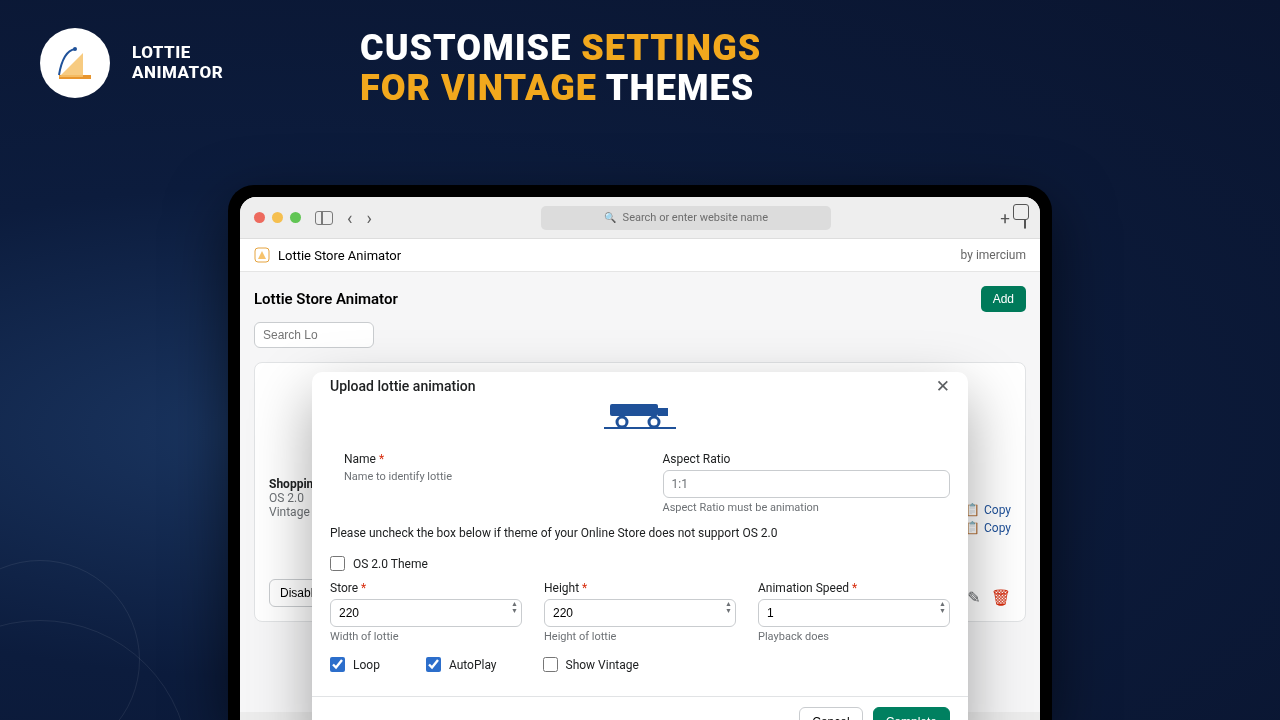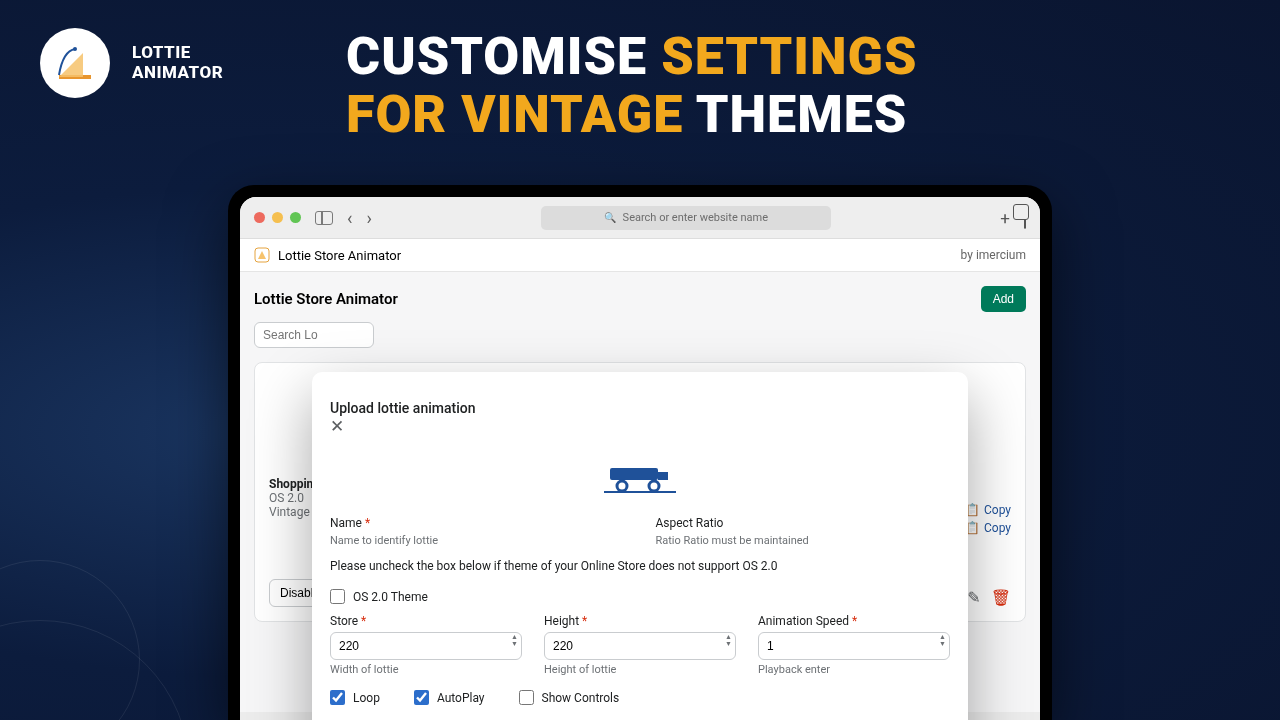--- a/index.html
+++ b/index.html
@@ -13,21 +13,21 @@
   }
   .deco-circle { position:absolute; border:1px solid rgba(255,255,255,.08); border-radius:50%; }
   .c1 { width:200px; height:200px; left:-60px; top:560px; }
   .c2 { width:300px; height:300px; left:-110px; top:620px; }
 
   .hero { position: absolute; top: 28px; left: 40px; display: flex; gap: 22px; align-items: center; }
   .logo-badge { width: 70px; height: 70px; background: #fff; border-radius: 50%; display:flex; align-items:center; justify-content:center; }
   .logo-svg { width: 44px; height: 44px; }
   .logo-text { color: #fff; font-weight: 800; font-size: 17px; letter-spacing: .5px; line-height: 1.15; }
 
-  .headline { position:absolute; left: 346px; top: 28px; font-weight: 900; font-size: 52px; letter-spacing: 1px; line-height: 1.12; }
+  .headline { position:absolute; left: 360px; top: 28px; font-weight: 900; font-size: 36px; letter-spacing: 1px; line-height: 1.12; }
   .headline .w-white { color:#fff; }
   .headline .w-gold  { color:#f2a81d; }
 
   
   .laptop { position:absolute; left: 228px; top: 185px; width: 824px; }
   .bezel { background:#000; border-radius: 26px 26px 0 0; padding: 12px 12px 0 12px; box-shadow: 0 20px 60px rgba(0,0,0,.55); }
   .screen { background:#ececec; border-radius: 16px 16px 0 0; height: 524px; overflow:hidden; position:relative; }
 
   
   .chrome { height: 42px; background:#eeeeee; border-bottom:1px solid #ddd; display:flex; align-items:center; padding: 0 14px; gap:14px; }
@@ -62,39 +62,39 @@
   .bg-section div { color:#6d7175; }
   .disable-btn { position:absolute; left:14px; bottom:14px; padding:6px 10px; border:1px solid #c9cccf; border-radius:6px; background:#fff; font-size:12px; }
   .right-actions { position:absolute; right:14px; top:136px; font-size:12px; color:#1f5199; }
   .right-actions div { display:flex; gap:4px; align-items:center; margin:4px 0; }
   .clip-ico{color:#1f5199;font-size:12px;}
   .tool-row { position:absolute; right:14px; bottom:14px; display:flex; gap:10px; color:#5c5f62; }
   .tool-row .trash { color:#d72c0d; }
 
   
   .modal { position:absolute; top:100px; left:72px; right:72px; background:#fff; border-radius:10px; box-shadow: 0 24px 60px rgba(0,0,0,.35); z-index:20; }
-  .modal-head { display:flex; justify-content:space-between; padding:28px 18px;flex-direction:column; }
+  .modal-head { display:flex; justify-content:space-between; align-items:center; padding:4px 18px; }
   .modal-title { font-size:14px; font-weight:500; color:#202223; }
   .close-x { font-size:17px; color:#5c5f62; cursor:pointer; }
   .modal-body { padding: 0 18px 14px 18px; }
   .anim-preview { display:flex; justify-content:center; margin-bottom:18px; height:34px; }
   .anim-img { width:72px; }
 
-  .row2 { display:grid; grid-template-columns:1fr 1fr; gap:31px; }
+  .row2 { display:grid; grid-template-columns:1fr 1fr; gap:31px;margin-left:14px; }
   .row3 { display:grid; grid-template-columns:1fr 1fr 1fr; gap:22px; }
   .field label { font-size:12px; color:#202223; display:block; margin-bottom:4px; }
   .req::after { content:" *"; color:#d72c0d; }
   .field input[type=text], .field input[type=number], .readonly-box {
     width:100%; padding:6px 8px; border:1px solid #c9cccf; border-radius:6px; font-size:12px;
   }
   .readonly-box { color:#6d7175; background:#fff; }
   .helper { font-size:11px; color:#6d7175; margin-top:3px; }
   .note { font-size:12px; color:#202223; margin:12px 0 16px; }
   .chk-line { display:flex; align-items:center; gap:8px; font-size:12px; color:#202223; margin-bottom:10px; }
-  .chk-row { display:flex; gap:34px; margin-top:14px; }
+  .chk-row { display:flex; gap:46px; margin-top:14px; }
   input[type=checkbox]{ width:15px; height:15px; accent-color:#2c6ecb; }
   .num-wrap { position:relative; }
   .stepper { position:absolute; right:4px; top:2px; display:flex; flex-direction:column; font-size:7px; line-height:7px; color:#6d7175; }
 
   .modal-foot { display:flex; justify-content:flex-end; gap:10px; padding:10px 18px; border-top:1px solid #e1e3e5; }
   .btn { font-size:12px; padding:7px 12px; border-radius:6px; border:1px solid #c9cccf; background:#fff; cursor:pointer; }
   .btn.primary { background:#008060; border-color:#008060; color:#fff; }
 </style>
 </head>
 <body>
@@ -208,21 +208,22 @@
               </svg>
             </div>
 
             <div class="row2">
               <div class="field">
                 <label class="req">Name</label>
                 <div class="helper">Name to identify lottie</div>
               </div>
               <div class="field">
                 <label>Aspect Ratio</label>
-                <div class="helper">Ratio Ratio must be maintained</div>
+                <div class="readonly-box">1:1</div>
+                <div class="helper">Aspect Ratio must be animation</div>
               </div>
             </div>
 
             <div class="note">Please uncheck the box below if theme of your Online Store does not support OS 2.0</div>
             <div class="chk-line">
               <input type="checkbox" style="">
               <span>OS 2.0 Theme</span>
             </div>
 
             <div class="row3">
@@ -250,36 +251,36 @@
               </div>
               <div class="field">
                 <label class="req">Animation Speed</label>
                 <div class="num-wrap">
                   <input type="text" value="1" style="">
                   <div class="stepper">
                       <span>▲</span>
                       <span>▼</span>
                     </div>
                 </div>
-                <div class="helper">Playback enter</div>
+                <div class="helper">Playback does</div>
               </div>
             </div>
 
             <div class="chk-row">
               <label class="chk-line">
                   <input type="checkbox" checked="" style="">
                   <span>Loop</span>
                 </label>
               <label class="chk-line">
                   <input type="checkbox" checked="" style="">
                   <span>AutoPlay</span>
                 </label>
               <label class="chk-line">
                   <input type="checkbox" style="">
-                  <span>Show Controls</span>
+                  <span>Show Vintage</span>
                 </label>
             </div>
           </div>
 
           <div class="modal-foot">
             <button class="btn">Cancel</button>
             <button class="btn primary">Complete</button>
           </div>
         </div>
 

